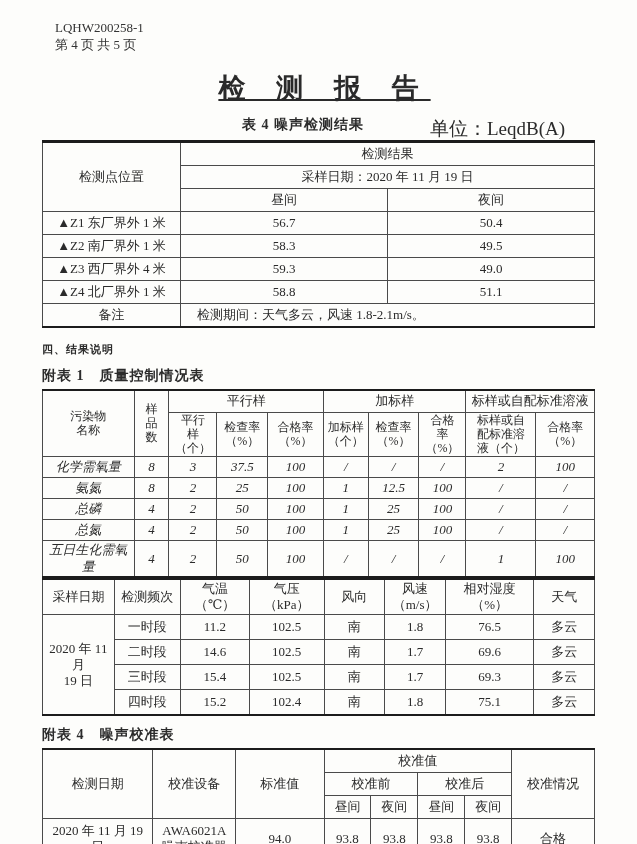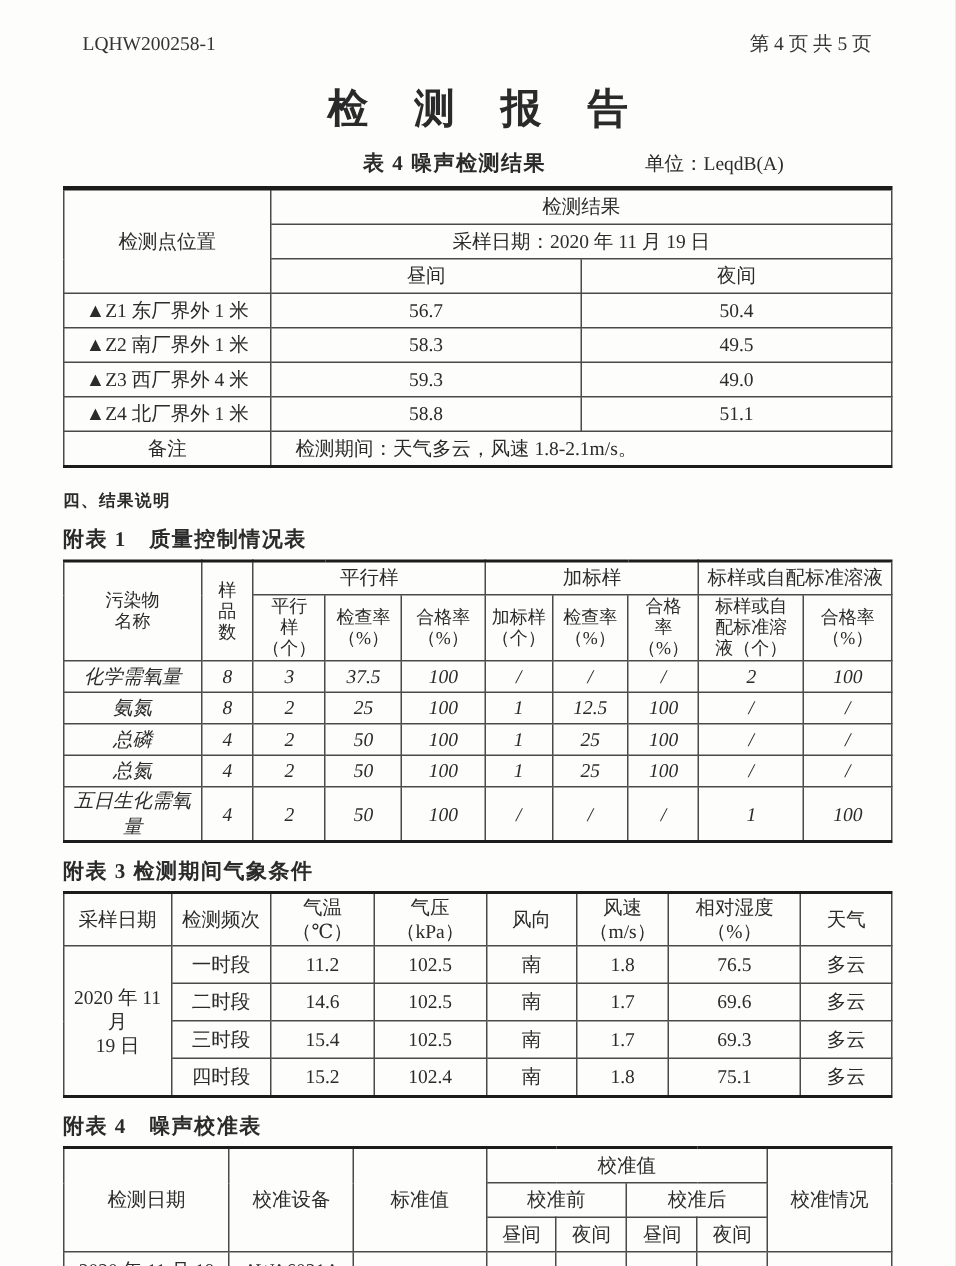--- a/index.html
+++ b/index.html
@@ -9,32 +9,33 @@
     margin:0 auto;
     background:#fdfdfb;
     font-family:"Liberation Serif","DejaVu Serif",serif;
     color:#2b2b2b;
     box-sizing:border-box;
     padding:16px 42px 0 42px;
     overflow:hidden;
   }
   .page-header {
     display:flex; justify-content:space-between; align-items:baseline;
-    font-size:13px; padding:4px 14px 0 13px; color:#333;
+    font-size:13px; padding:4px 14px 0 13px; color:#333;flex-direction:column;
   }
   .report-title {
     text-align:center; font-size:27px; font-weight:bold;
     letter-spacing:12px; margin:16px 0 4px 0; color:#2a2a2a;
     text-indent:12px;
+    text-decoration:underline;
   }
   .table-caption-row {
     position:relative; height:20px; margin:10px 0 4px 0; font-size:14px;
   }
   .table-caption-row .cap { position:absolute; left:200px; font-weight:bold; letter-spacing:1px; }
-  .table-caption-row .unit { position:absolute; left:388px; font-weight:normal; font-size:13px; }
+  .table-caption-row .unit { position:absolute; left:388px; font-weight:normal; font-size:19px; }
   table { border-collapse:collapse; width:100%; table-layout:fixed; }
   td {
     border:1px solid #4a4a4a;
     text-align:center; vertical-align:middle;
     font-size:13px; padding:1px 3px;
     height:19px; line-height:1.25;
     overflow:hidden;
   }
   .t-noise { border-top:3px solid #1c1c1c; border-bottom:2px solid #1c1c1c; }
   .t-noise td { height:20px; }
@@ -215,21 +216,20 @@
       <td class="data">100</td>
       <td class="data">/</td>
       <td class="data">/</td>
       <td class="data">/</td>
       <td class="data">1</td>
       <td class="data">100</td>
     </tr>
   </tbody>
     </table>
 
-  <div class="sub-caption">附表 3 检测期间气象条件</div>
 
   <table class="t-weather">
     <colgroup>
       <col style="width:13%">
         <col style="width:12%">
         <col style="width:12.5%">
         <col style="width:13.5%">
       <col style="width:11%">
         <col style="width:11%">
         <col style="width:16%">

